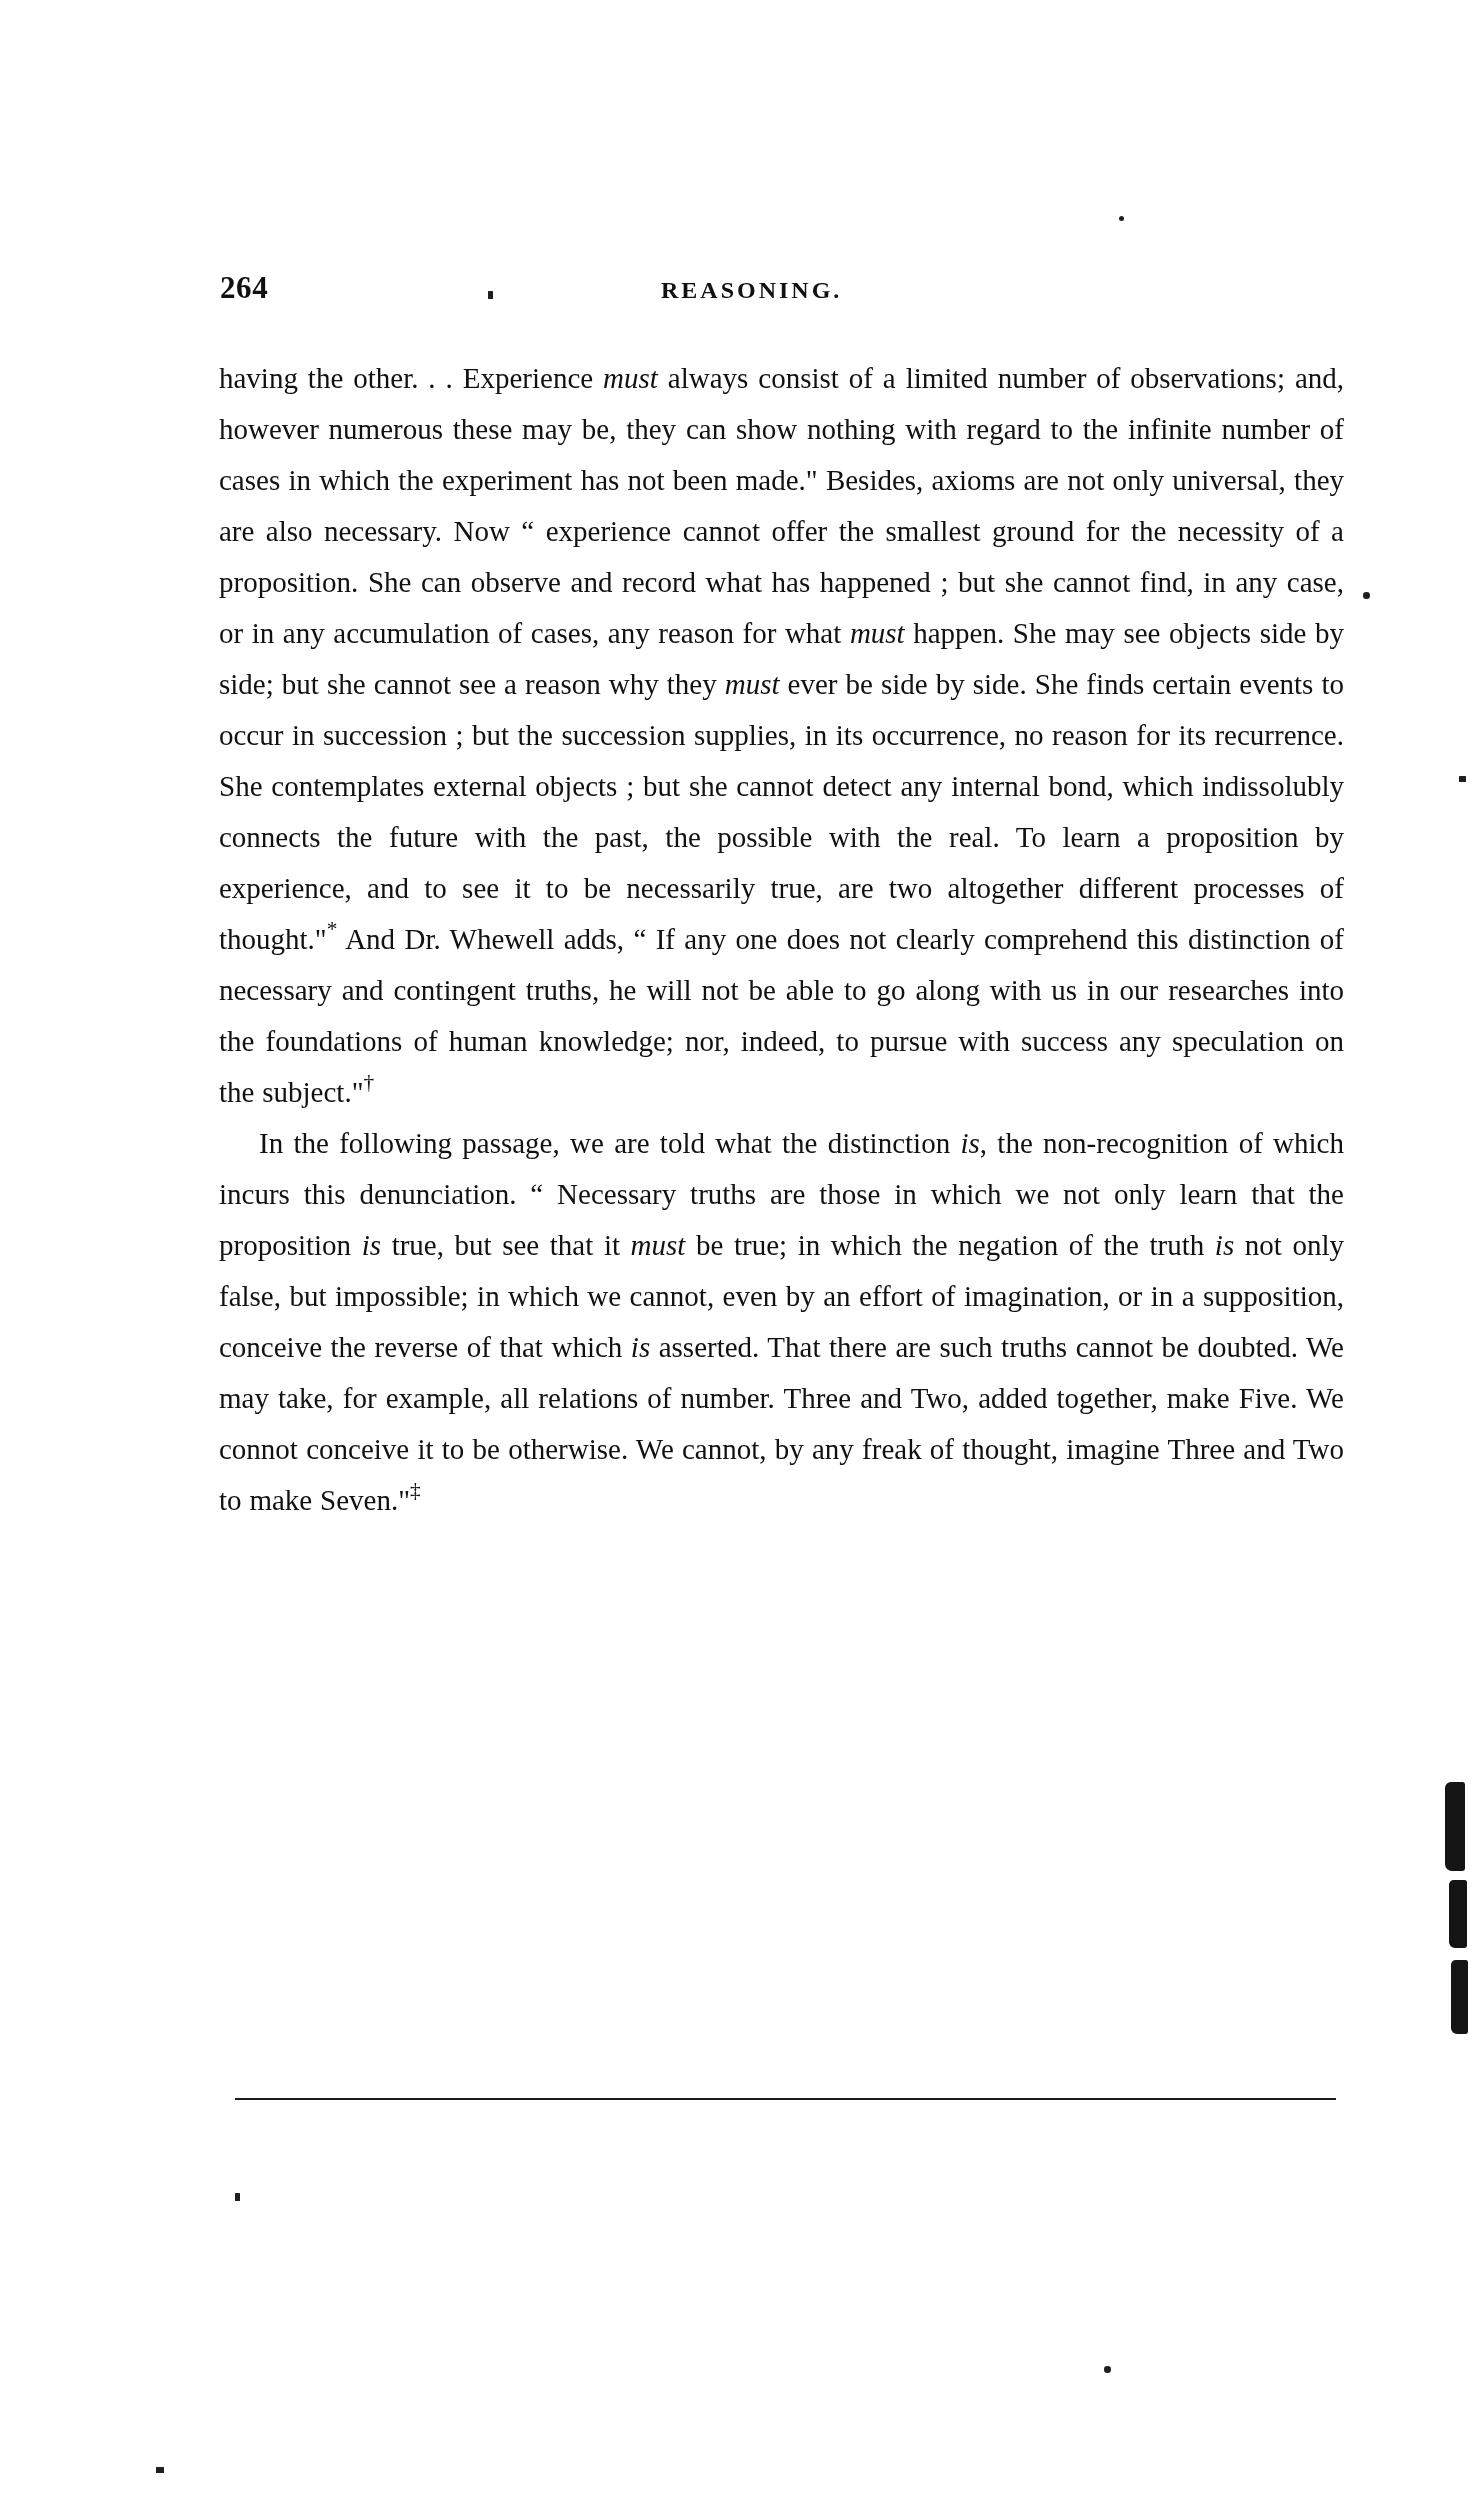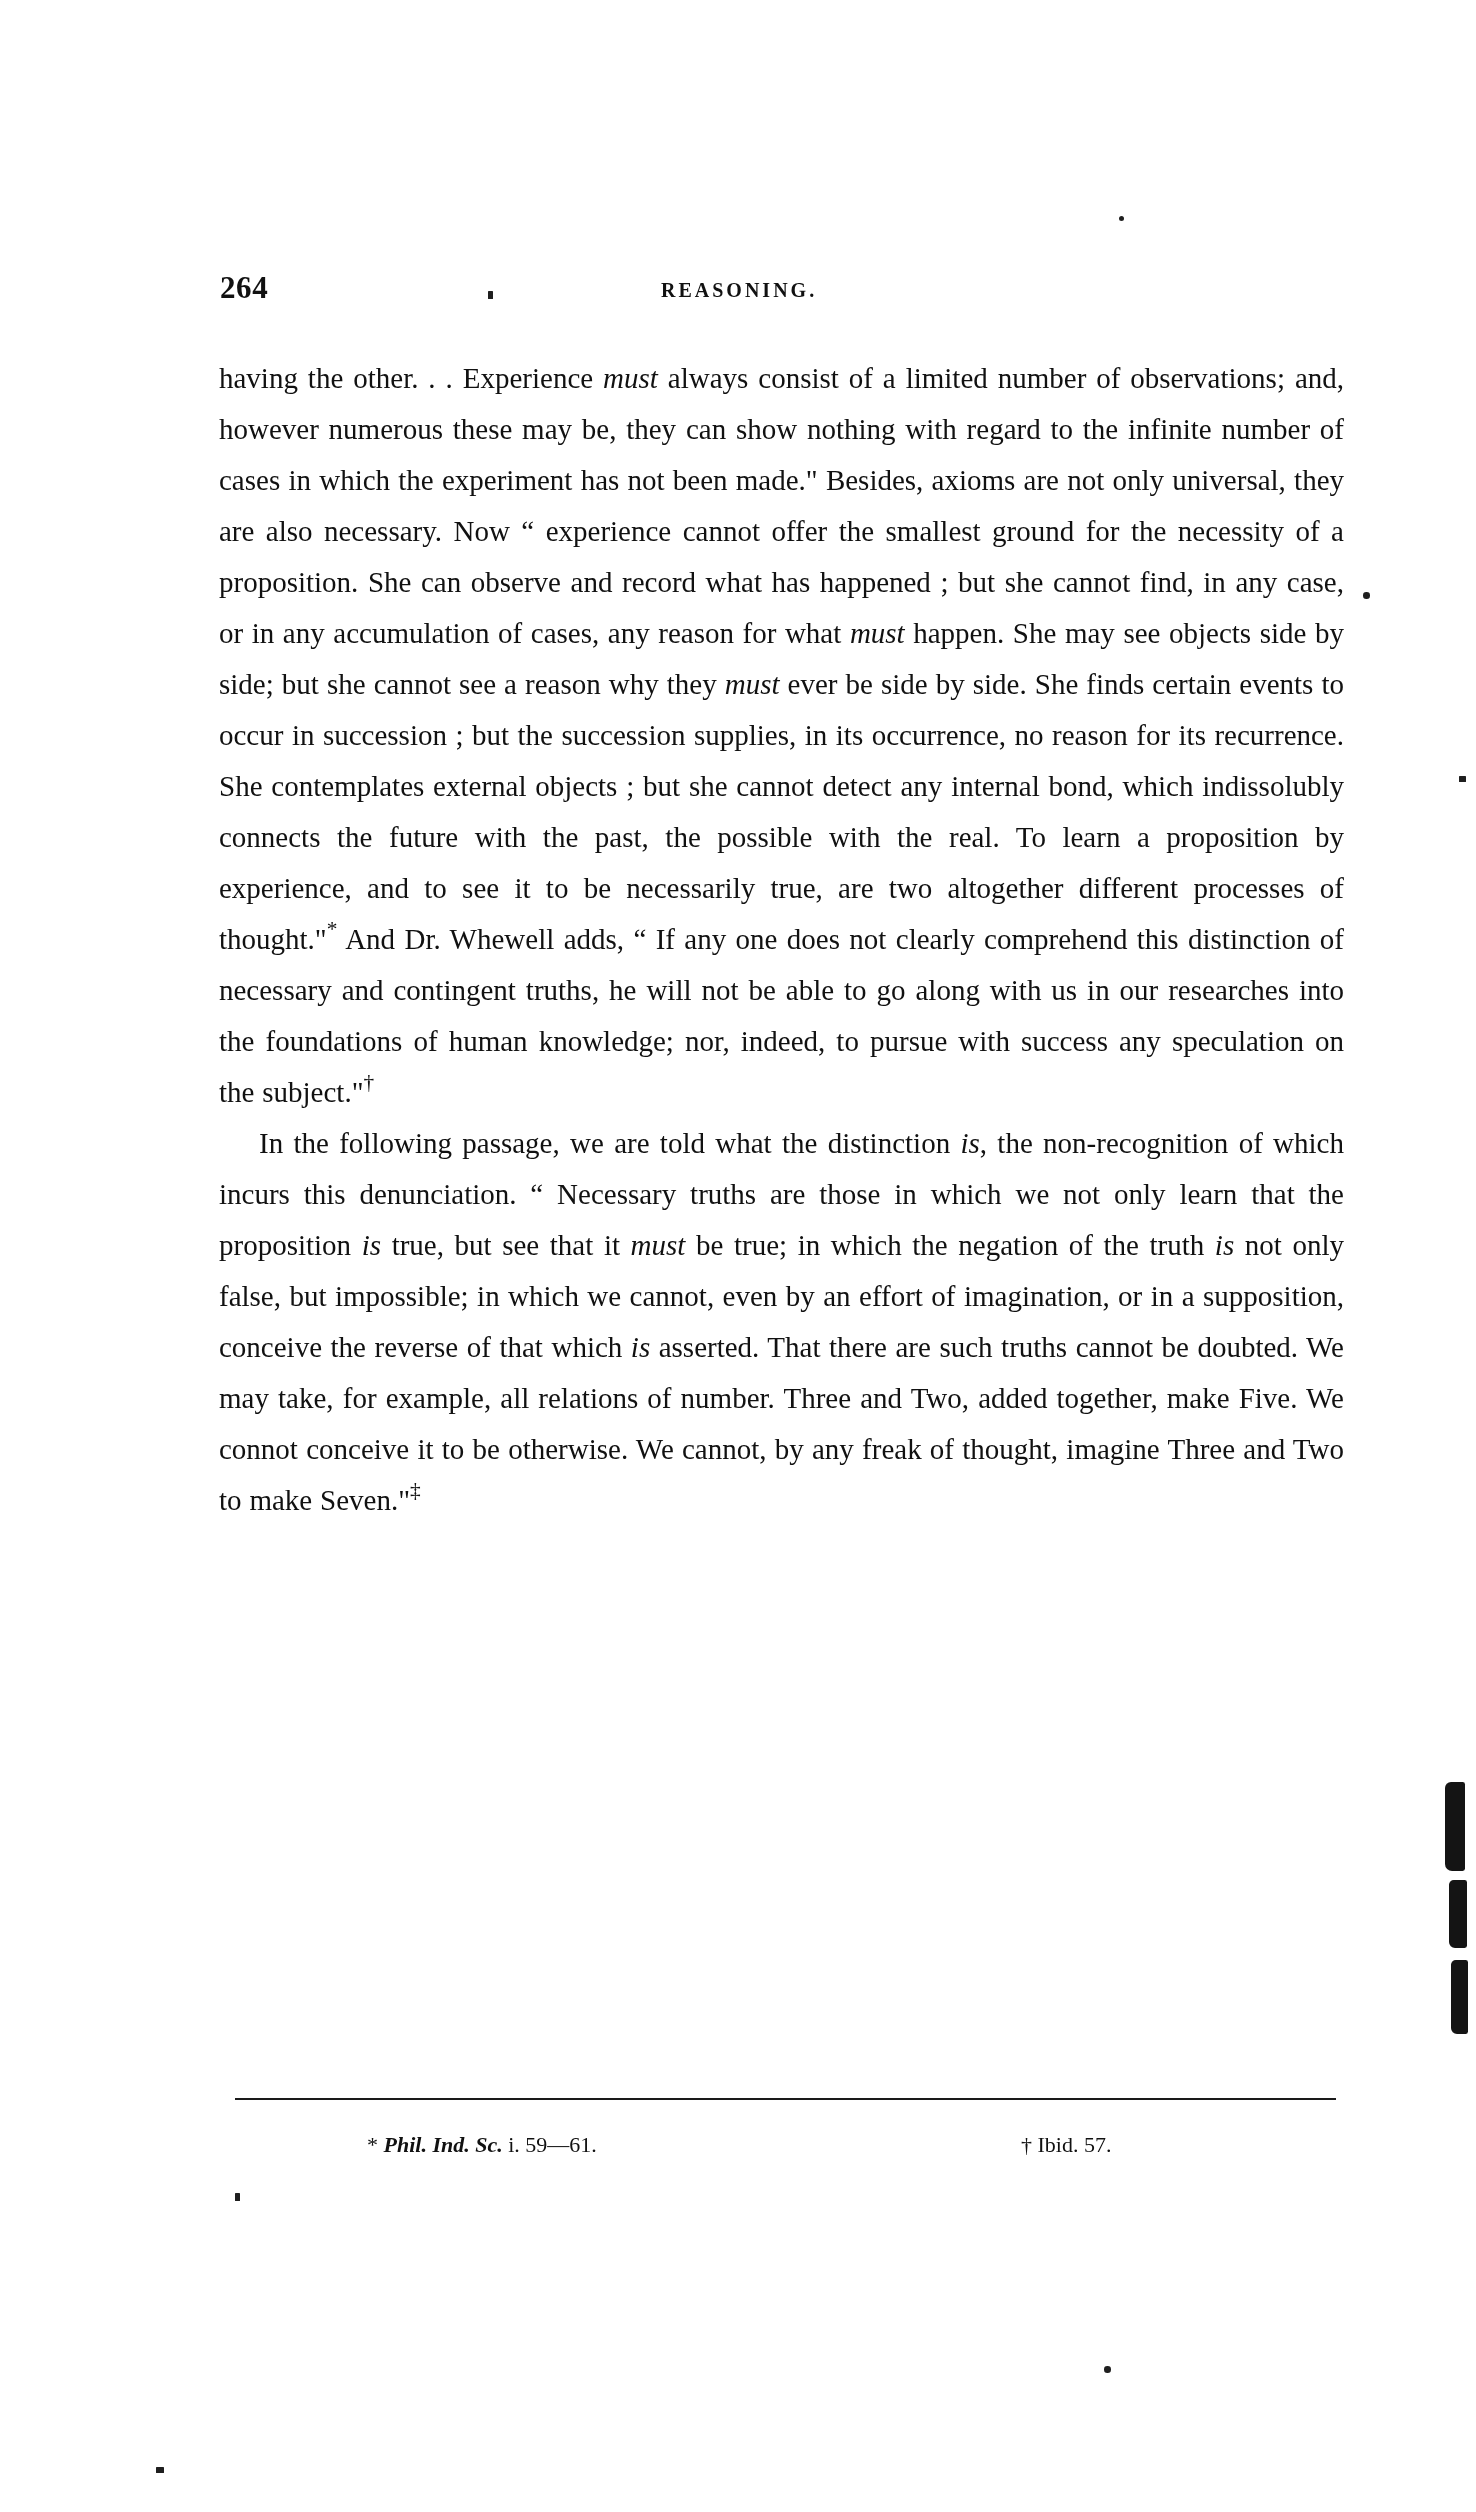--- a/index.html
+++ b/index.html
@@ -39,21 +39,21 @@
     top: 0;
     font-size: 31px;
     font-weight: 700;
     letter-spacing: 0.6px;
     line-height: 36px;
   }
   .running-title {
     position: absolute;
     left: 441px;
     top: 4.8px;
-    font-size: 20px;
+    font-size: 24px;
     font-weight: 700;
     letter-spacing: 3px;
     line-height: 31px;
   }
 
   
   .textblock {
     position: absolute;
     left: 219px;
     top: 333px;
@@ -164,28 +164,20 @@
   </div>
 
   <div class="textblock">
     <p class="para" id="para-0">having the other. .   . Experience <i>must</i> always consist of a limited number of observations; and, however numerous these may be, they can show nothing with regard to the infinite number of cases in which the experiment has not been made."   Besides, axioms are not only universal, they are also necessary.   Now “ experience cannot offer the smallest ground for the necessity of a proposition.    She can observe and record what has happened ; but she cannot find, in any case, or in any accumulation of cases, any reason for what <i>must</i> happen.   She may see objects side by side; but she cannot see a reason why they <i>must</i> ever be side by side.   She finds certain events to occur in succession ; but the succession supplies, in its occurrence, no reason for its recurrence. She contemplates external objects ; but she cannot detect any internal bond, which indissolubly connects the future with the past, the possible with the real.    To learn a proposition by experience, and to see it to be necessarily true, are two altogether different processes of thought."<span class="sup">*</span>   And Dr. Whewell adds, “ If any one does not clearly comprehend this distinction of necessary and contingent truths, he will not be able to go along with us in our researches into the foundations of human knowledge; nor, indeed, to pursue with success any speculation on the subject."<span class="sup">†</span></p>
     <p class="para indent" id="para-1">In the following passage, we are told what the distinction <i>is</i>, the non-recognition of which incurs this denunciation. “ Necessary truths are those in which we not only learn that the proposition <i>is</i> true, but see that it <i>must</i> be true; in which the negation of the truth <i>is</i> not only false, but impossible; in which we cannot, even by an effort of imagination, or in a supposition, conceive the reverse of that which <i>is</i> asserted. That there are such truths cannot be doubted.   We may take, for example, all relations of number.   Three and Two, added together, make Five.   We connot conceive it to be otherwise.   We cannot, by any freak of thought, imagine Three and Two to make Seven."<span class="sup">‡</span></p>
   </div>
 
   <div class="fn-rule"></div>
 
   <div class="footnotes">
-    <div class="fn-line">
-      <span class="fn-a">
-        <span>*</span>
-        <span class="it">Phil. Ind. Sc.</span>
-        <span>i. 59—61.</span>
-      </span>
-      <span class="fn-b">† Ibid. 57.</span>
-    </div>
   </div>
 
   <span class="speck" style="left:1119px; top:196px; width:5.4px; height:5.4px;"></span>
   <span class="speck sq" style="left:488px; top:271px; width:4.8px; height:8.3px;"></span>
   <span class="speck" style="left:1363px; top:572px; width:6.5px; height:6.5px;"></span>
   <span class="speck sq" style="left:1459px; top:756px; width:7.1px; height:6px;"></span>
   <span class="speck sq" style="left:235px; top:2173px; width:5.4px; height:8.3px;"></span>
   <span class="speck" style="left:1104px; top:2346px; width:6.5px; height:6.5px;"></span>
   <span class="speck sq" style="left:156px; top:2447px; width:8.3px; height:6px;"></span>
 

